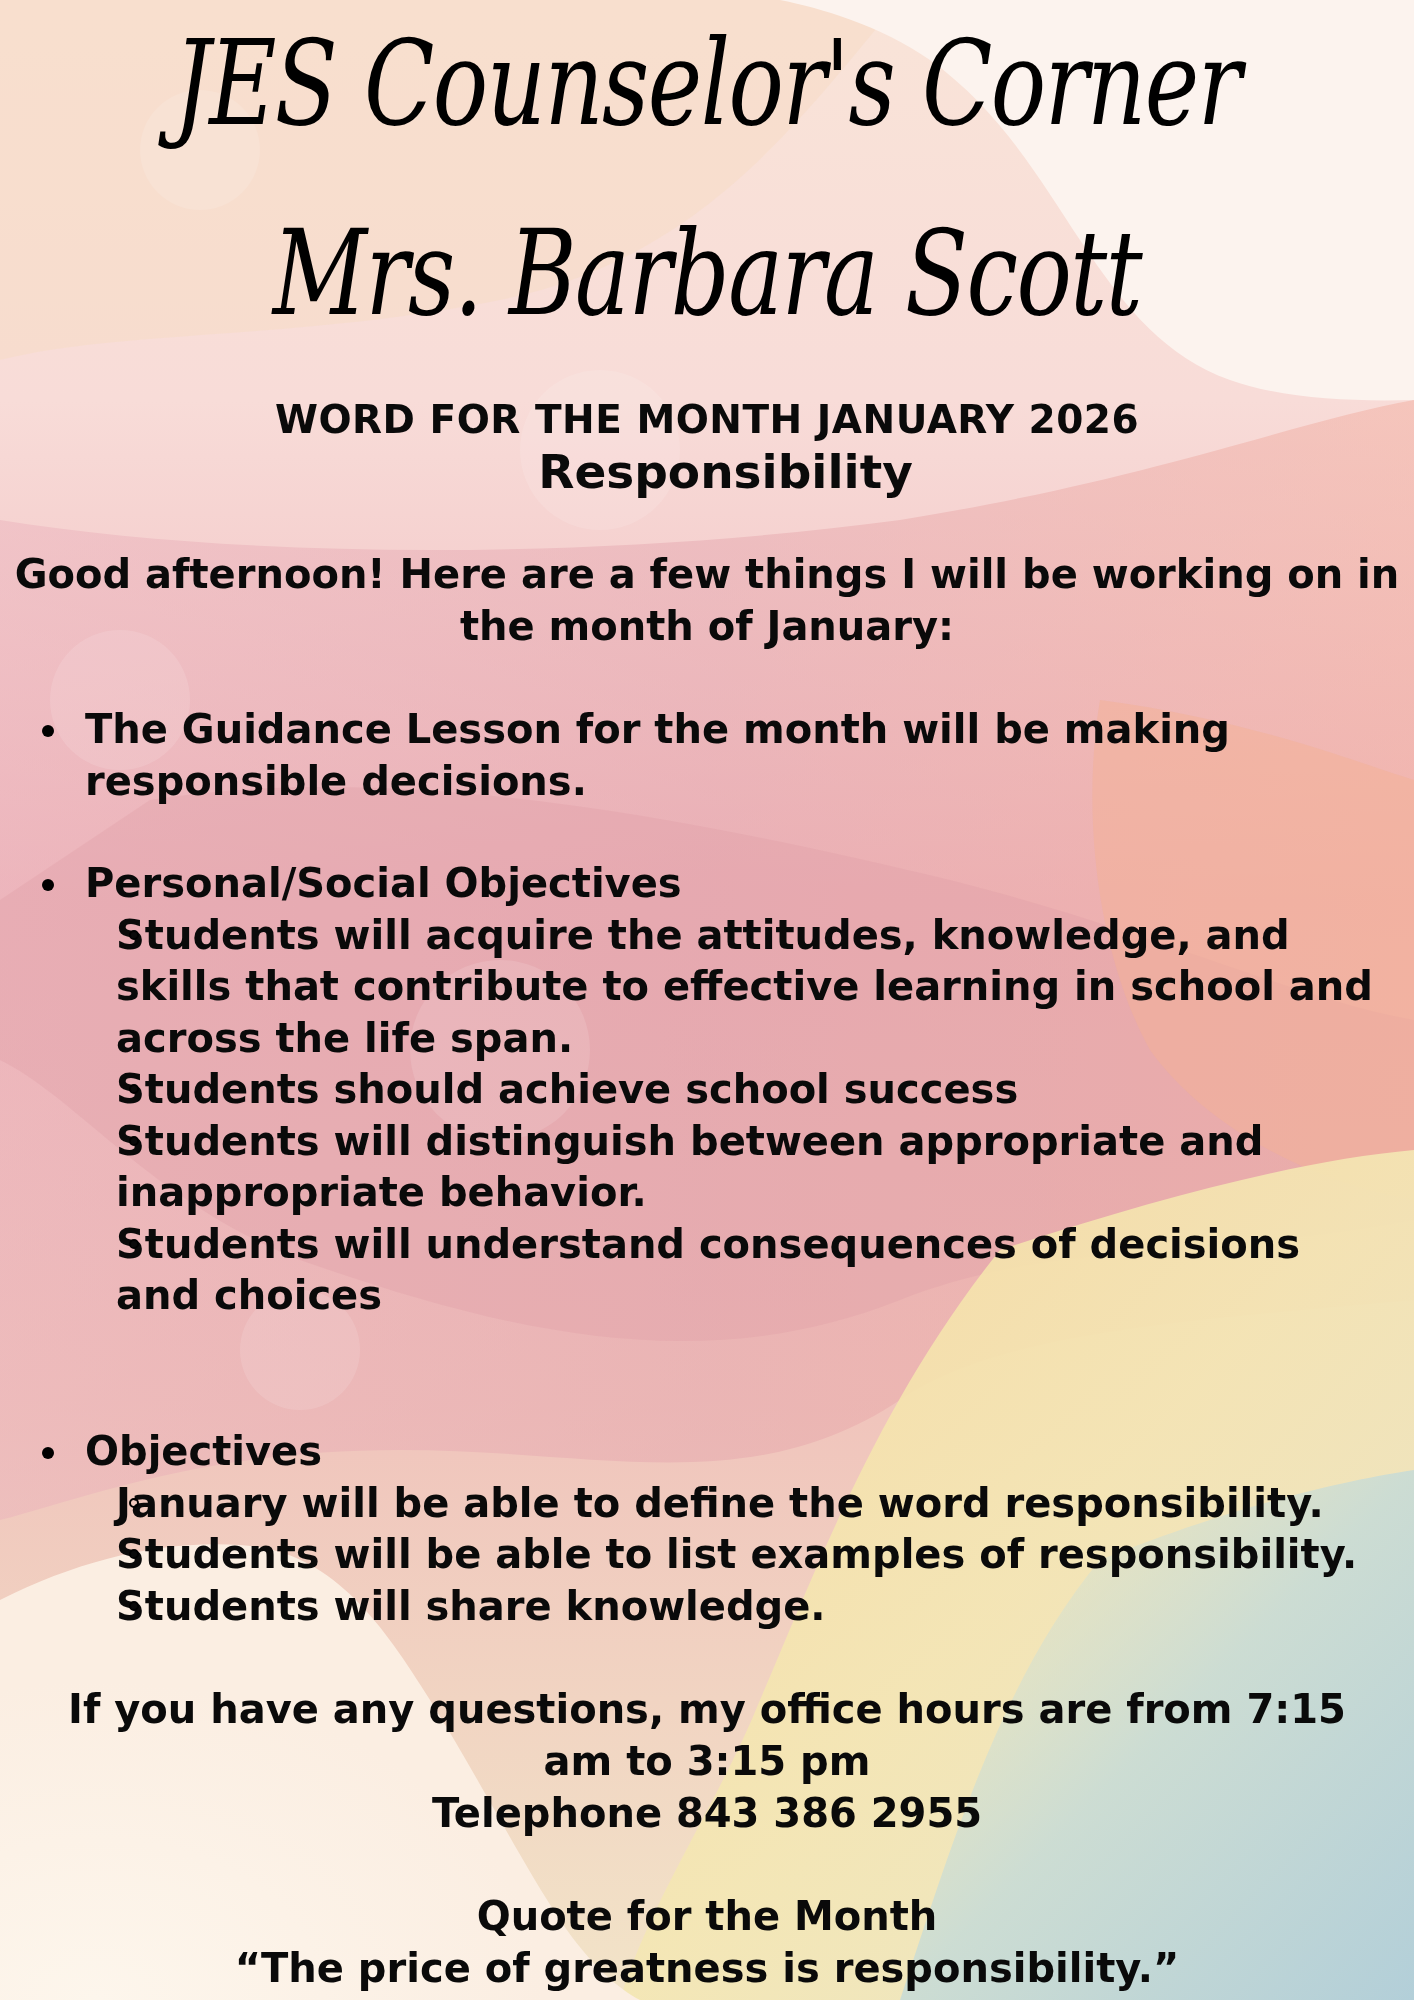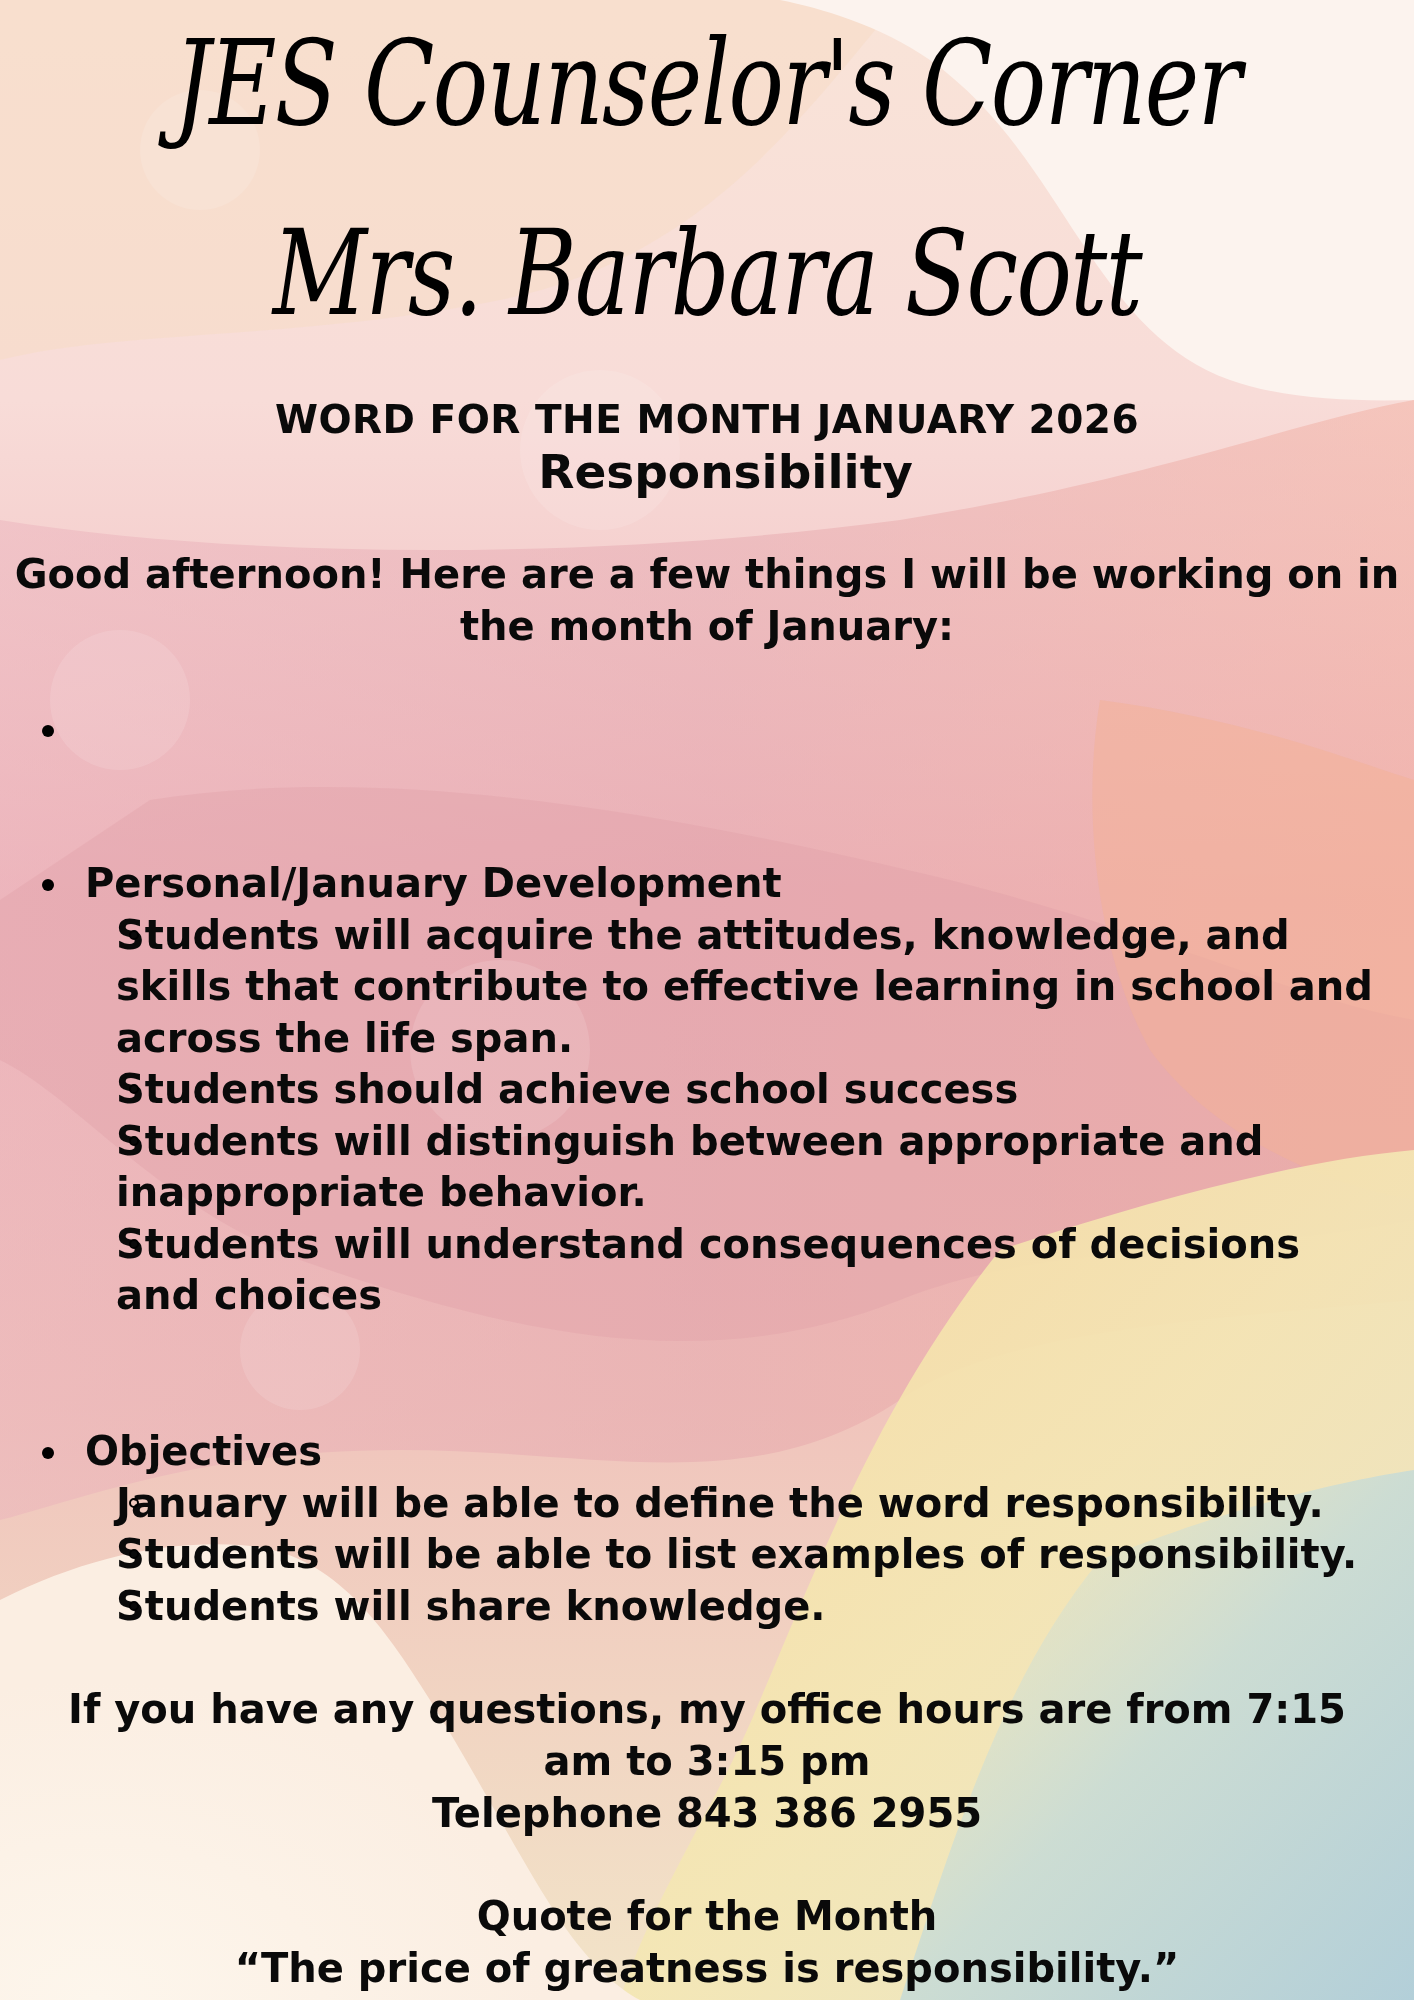--- a/index.html
+++ b/index.html
@@ -135,27 +135,28 @@
   <div class="script-title title-2">Mrs. Barbara Scott</div>
 
   <div class="center-block word-month">WORD FOR THE MONTH JANUARY 2026</div>
   <div class="center-block word-value">Responsibility</div>
 
   <div class="center-block greeting">Good afternoon! Here are a few things I will be working on in the month of January:</div>
 
   <div class="list list-1">
     <div class="bullet-item">
       <span class="dot"></span>
+      <span>The Guidance Lesson for the month will be making responsible decisions.</span>
     </div>
   </div>
 
   <div class="list list-2">
     <div class="bullet-item">
       <span class="dot"></span>
-      <span>Personal/January Development</span>
+      <span>Personal/Social Objectives</span>
     </div>
     <div class="sub-item">
       <span class="ring"></span>
       <span>Students will acquire the attitudes, knowledge, and skills that contribute to effective learning in school and across the life span.</span>
     </div>
     <div class="sub-item">
       <span class="ring"></span>
       <span>Students should achieve school success</span>
     </div>
     <div class="sub-item">

